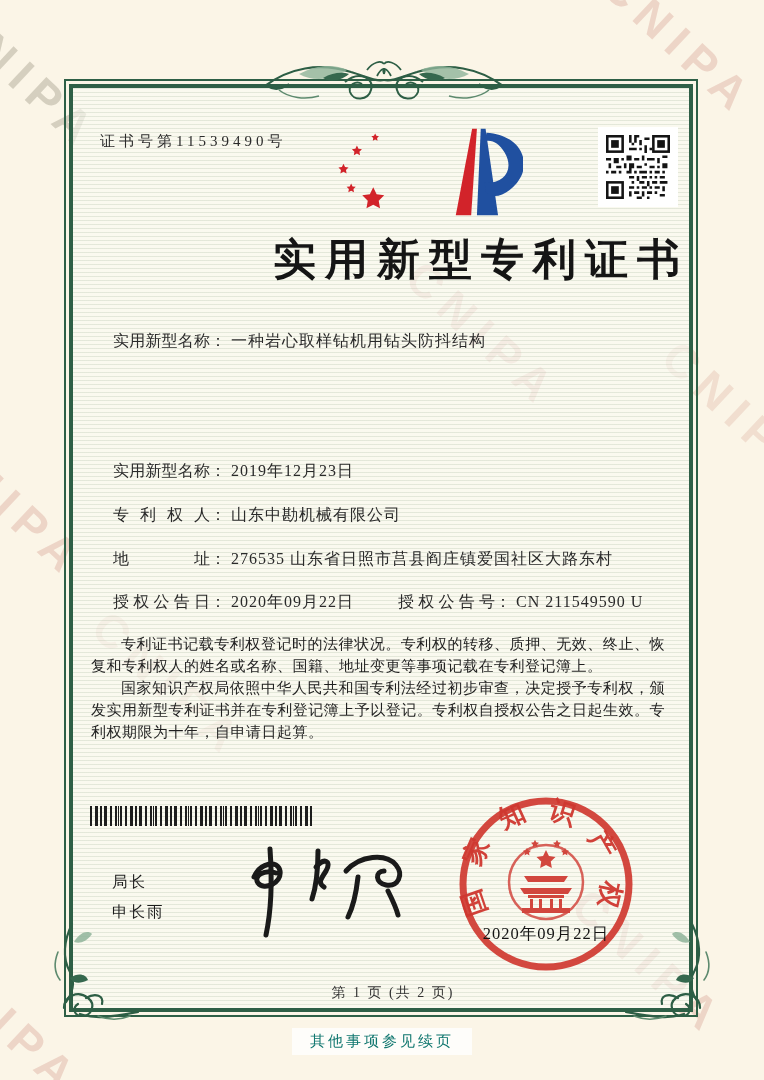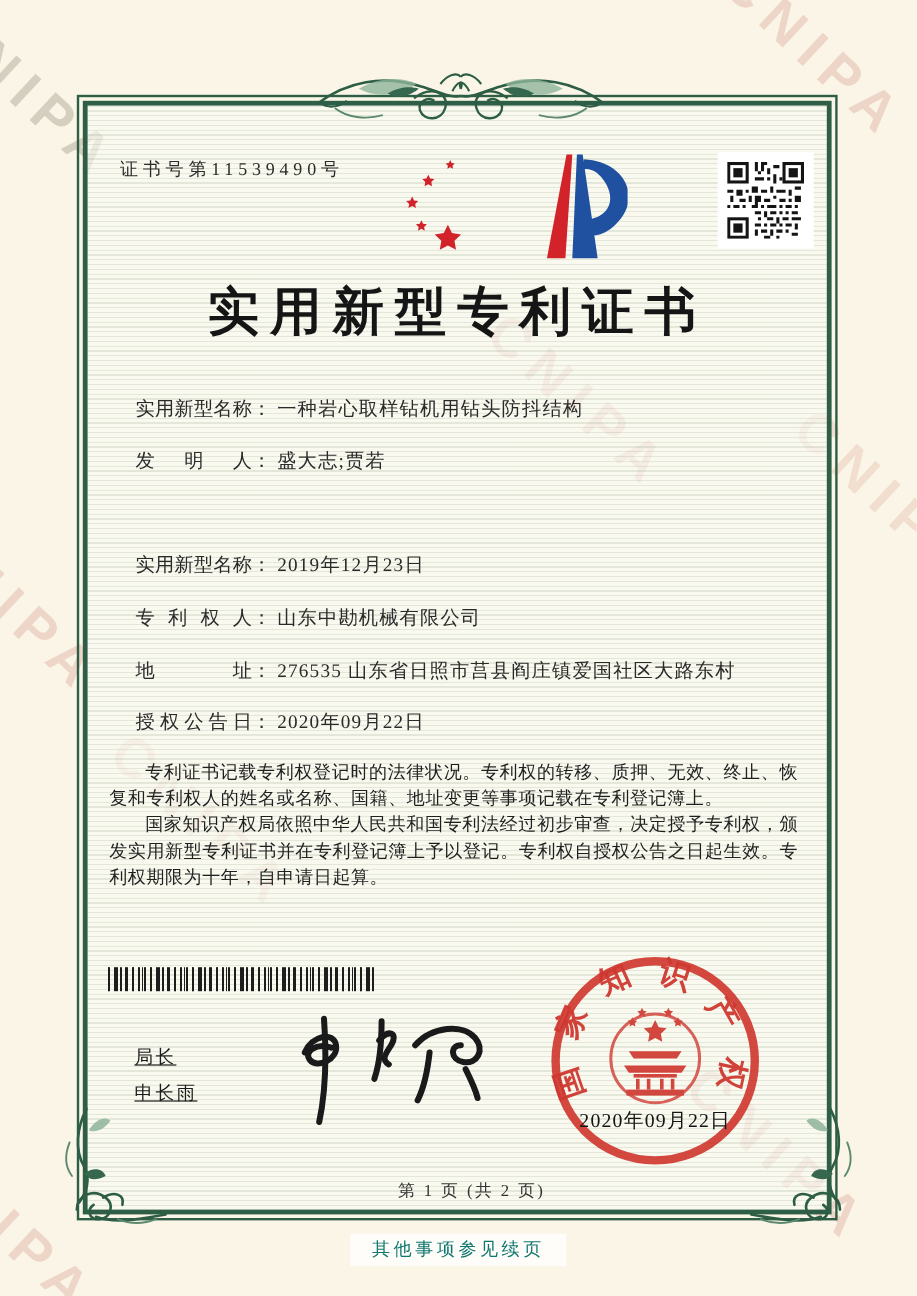--- a/index.html
+++ b/index.html
@@ -31,42 +31,42 @@
     position:absolute;z-index:2;left:69px;top:84px;width:616px;height:920px;
     border:4px solid #2e5f46;outline:2px solid #2e5f46;outline-offset:3px;
     background-color:rgba(250,251,245,0.60);
     background-image:repeating-linear-gradient(180deg,rgba(124,152,118,0.18) 0 1px,rgba(255,255,255,0) 1px 4px);
   }
   .certno{position:absolute;left:27px;top:44px;font-size:15px;letter-spacing:4px;color:#2b2b2b;}
   .logo{position:absolute;left:258px;top:36px;width:192px;height:96px;}
   .qrbox{position:absolute;left:525px;top:39px;width:80px;height:80px;background:#fff;}
   .qrbox svg{position:absolute;left:8px;top:8px;width:64px;height:64px;}
   .title{
-    position:absolute;left:0;top:143px;width:100%;text-align:center;
+    position:absolute;left:0;top:143px;width:100%;text-align:right;
     font-size:43px;font-weight:700;letter-spacing:9px;color:#151515;white-space:nowrap;
   }
   
   .row{position:absolute;left:27px;right:20px;font-size:16px;color:#2a2a2a;white-space:nowrap;}
   .lbl{display:inline-block;width:97px;text-align:justify;text-align-last:justify;margin-left:13px;}
   .colon{margin-right:5px;}
   .val{letter-spacing:1px;}
   .g2{position:absolute;left:285px;top:0;}
   .r1{top:243px}.r2{top:286px}.r3{top:330px}.r4{top:373px}.r5{top:417px}.r6{top:461px}.r7{top:504px}
   
   .legal{position:absolute;left:18px;right:24px;top:545px;}
   .legal p{margin:0;font-size:15px;line-height:22px;text-indent:2em;text-align:justify;letter-spacing:0.5px;color:#1f1f1f;}
   
   .barcode{
     position:absolute;left:17px;top:718px;width:224px;height:20px;
     background-image:
       repeating-linear-gradient(90deg,#1d1d1d 0 2px,rgba(0,0,0,0) 2px 5px),
       repeating-linear-gradient(90deg,#1d1d1d 0 1px,rgba(0,0,0,0) 1px 7px);
   }
   
-  .signer{position:absolute;left:39px;top:779px;font-family:"Liberation Sans","DejaVu Sans",sans-serif;font-size:15.5px;line-height:30px;color:#1c1c1c;letter-spacing:2px;text-decoration:underline;}
+  .signer{position:absolute;left:39px;top:779px;font-family:"Liberation Sans","DejaVu Sans",sans-serif;font-size:15.5px;line-height:30px;color:#1c1c1c;letter-spacing:2px;}
   .signature{position:absolute;left:147px;top:755px;width:190px;height:100px;}
   
   .seal{position:absolute;left:383px;top:706px;width:180px;height:180px;}
   .sealdate{position:absolute;left:383px;top:835px;width:180px;text-align:center;font-size:16.5px;letter-spacing:1px;color:#141414;}
   .pageind{position:absolute;left:12px;top:896px;width:100%;text-align:center;font-size:14px;letter-spacing:2px;color:#333;}
   
   .orn{position:absolute;z-index:3;pointer-events:none;}
   .orn-top{left:257px;top:56px;width:254px;height:56px;}
   .orn-bl{left:46px;top:922px;width:100px;height:102px;}
   .orn-br{left:618px;top:922px;width:100px;height:102px;}
@@ -137,34 +137,34 @@
         <path d="M9 0h1v3H9zM11 0h2v1h-1v2h-1zM13 2h1v2h-1zM10 3h1v1h-1zM15 1h2v1h-2zM9 5h3v1H9zM13 5h1v1h-1zM15 4h1v3h-1zM17 5h1v1h-1zM0 9h2v1H0zM3 9h2v2H3zM6 9h1v1H6zM8 8h2v2H8zM11 9h2v1h-2zM14 8h1v2h-1zM16 9h3v1h-3zM20 9h1v2h-1zM22 8h2v1h-2zM1 11h1v2H1zM4 12h2v1H4zM7 11h1v2H7zM9 11h2v2h-1v1H9zM12 12h2v1h-2zM15 11h1v1h-1zM17 12h2v1h-2zM20 12h1v1h-1zM22 11h2v2h-2zM0 14h1v1H0zM2 14h2v1H2zM5 14h1v1H5zM8 14h2v1H8zM11 14h1v1h-1zM13 14h3v1h-3zM17 14h1v1h-1zM19 14h2v1h-2zM22 14h1v1h-1zM9 16h2v1H9zM12 16h1v2h-1zM14 16h2v1h-2zM17 16h1v1h-1zM19 16h1v1h-1zM21 16h2v1h-2zM10 18h1v1h-1zM13 18h2v1h-2zM16 18h1v2h-1zM18 18h2v1h-2zM21 18h3v1h-3zM9 20h2v1H9zM12 20h1v1h-1zM14 20h2v1h-2zM17 20h1v1h-1zM19 20h2v1h-2zM22 20h1v2h-1zM9 22h1v2H9zM11 22h2v1h-2zM14 22h1v2h-1zM16 22h2v1h-2zM19 22h1v1h-1zM21 23h2v1h-2zM12 24h2v1h-2zM16 24h1v1h-1z"></path>
       </g>
     </svg>
   </div>
 
   <div class="title">实用新型专利证书</div>
 
   <div class="row r1">
     <span class="lbl">实用新型名称</span><span class="colon">：</span><span class="val">一种岩心取样钻机用钻头防抖结构</span>
   </div>
-  <div class="row r2">
-    <span class="lbl">发明人</span><span class="colon">：</span><span class="val">盛大志;贾若</span>
-  </div>
   <div class="row r4">
     <span class="lbl">实用新型名称</span><span class="colon">：</span><span class="val">2019年12月23日</span>
   </div>
   <div class="row r5">
     <span class="lbl">专利权人</span><span class="colon">：</span><span class="val">山东中勘机械有限公司</span>
   </div>
   <div class="row r6">
     <span class="lbl">地址</span><span class="colon">：</span><span class="val">276535 山东省日照市莒县阎庄镇爱国社区大路东村</span>
   </div>
   <div class="row r7">
     <span class="lbl">授权公告日</span><span class="colon">：</span><span class="val">2020年09月22日</span>
+    <span class="g2">
+      <span class="lbl">授权公告号</span><span class="colon">：</span><span class="val">CN 211549590 U</span>
+    </span>
   </div>
 
   <div class="legal">
     <p>专利证书记载专利权登记时的法律状况。专利权的转移、质押、无效、终止、恢复和专利权人的姓名或名称、国籍、地址变更等事项记载在专利登记簿上。</p>
     <p>国家知识产权局依照中华人民共和国专利法经过初步审查，决定授予专利权，颁发实用新型专利证书并在专利登记簿上予以登记。专利权自授权公告之日起生效。专利权期限为十年，自申请日起算。</p>
   </div>
 
   <div class="barcode"></div>
 
   <div class="signer">

